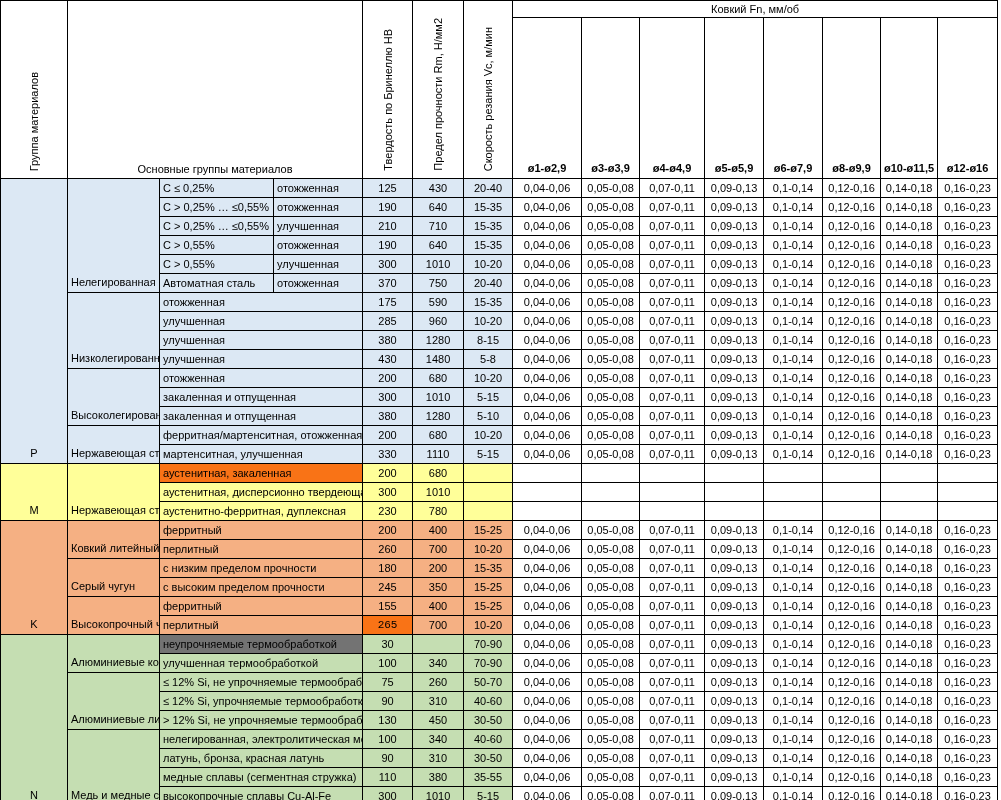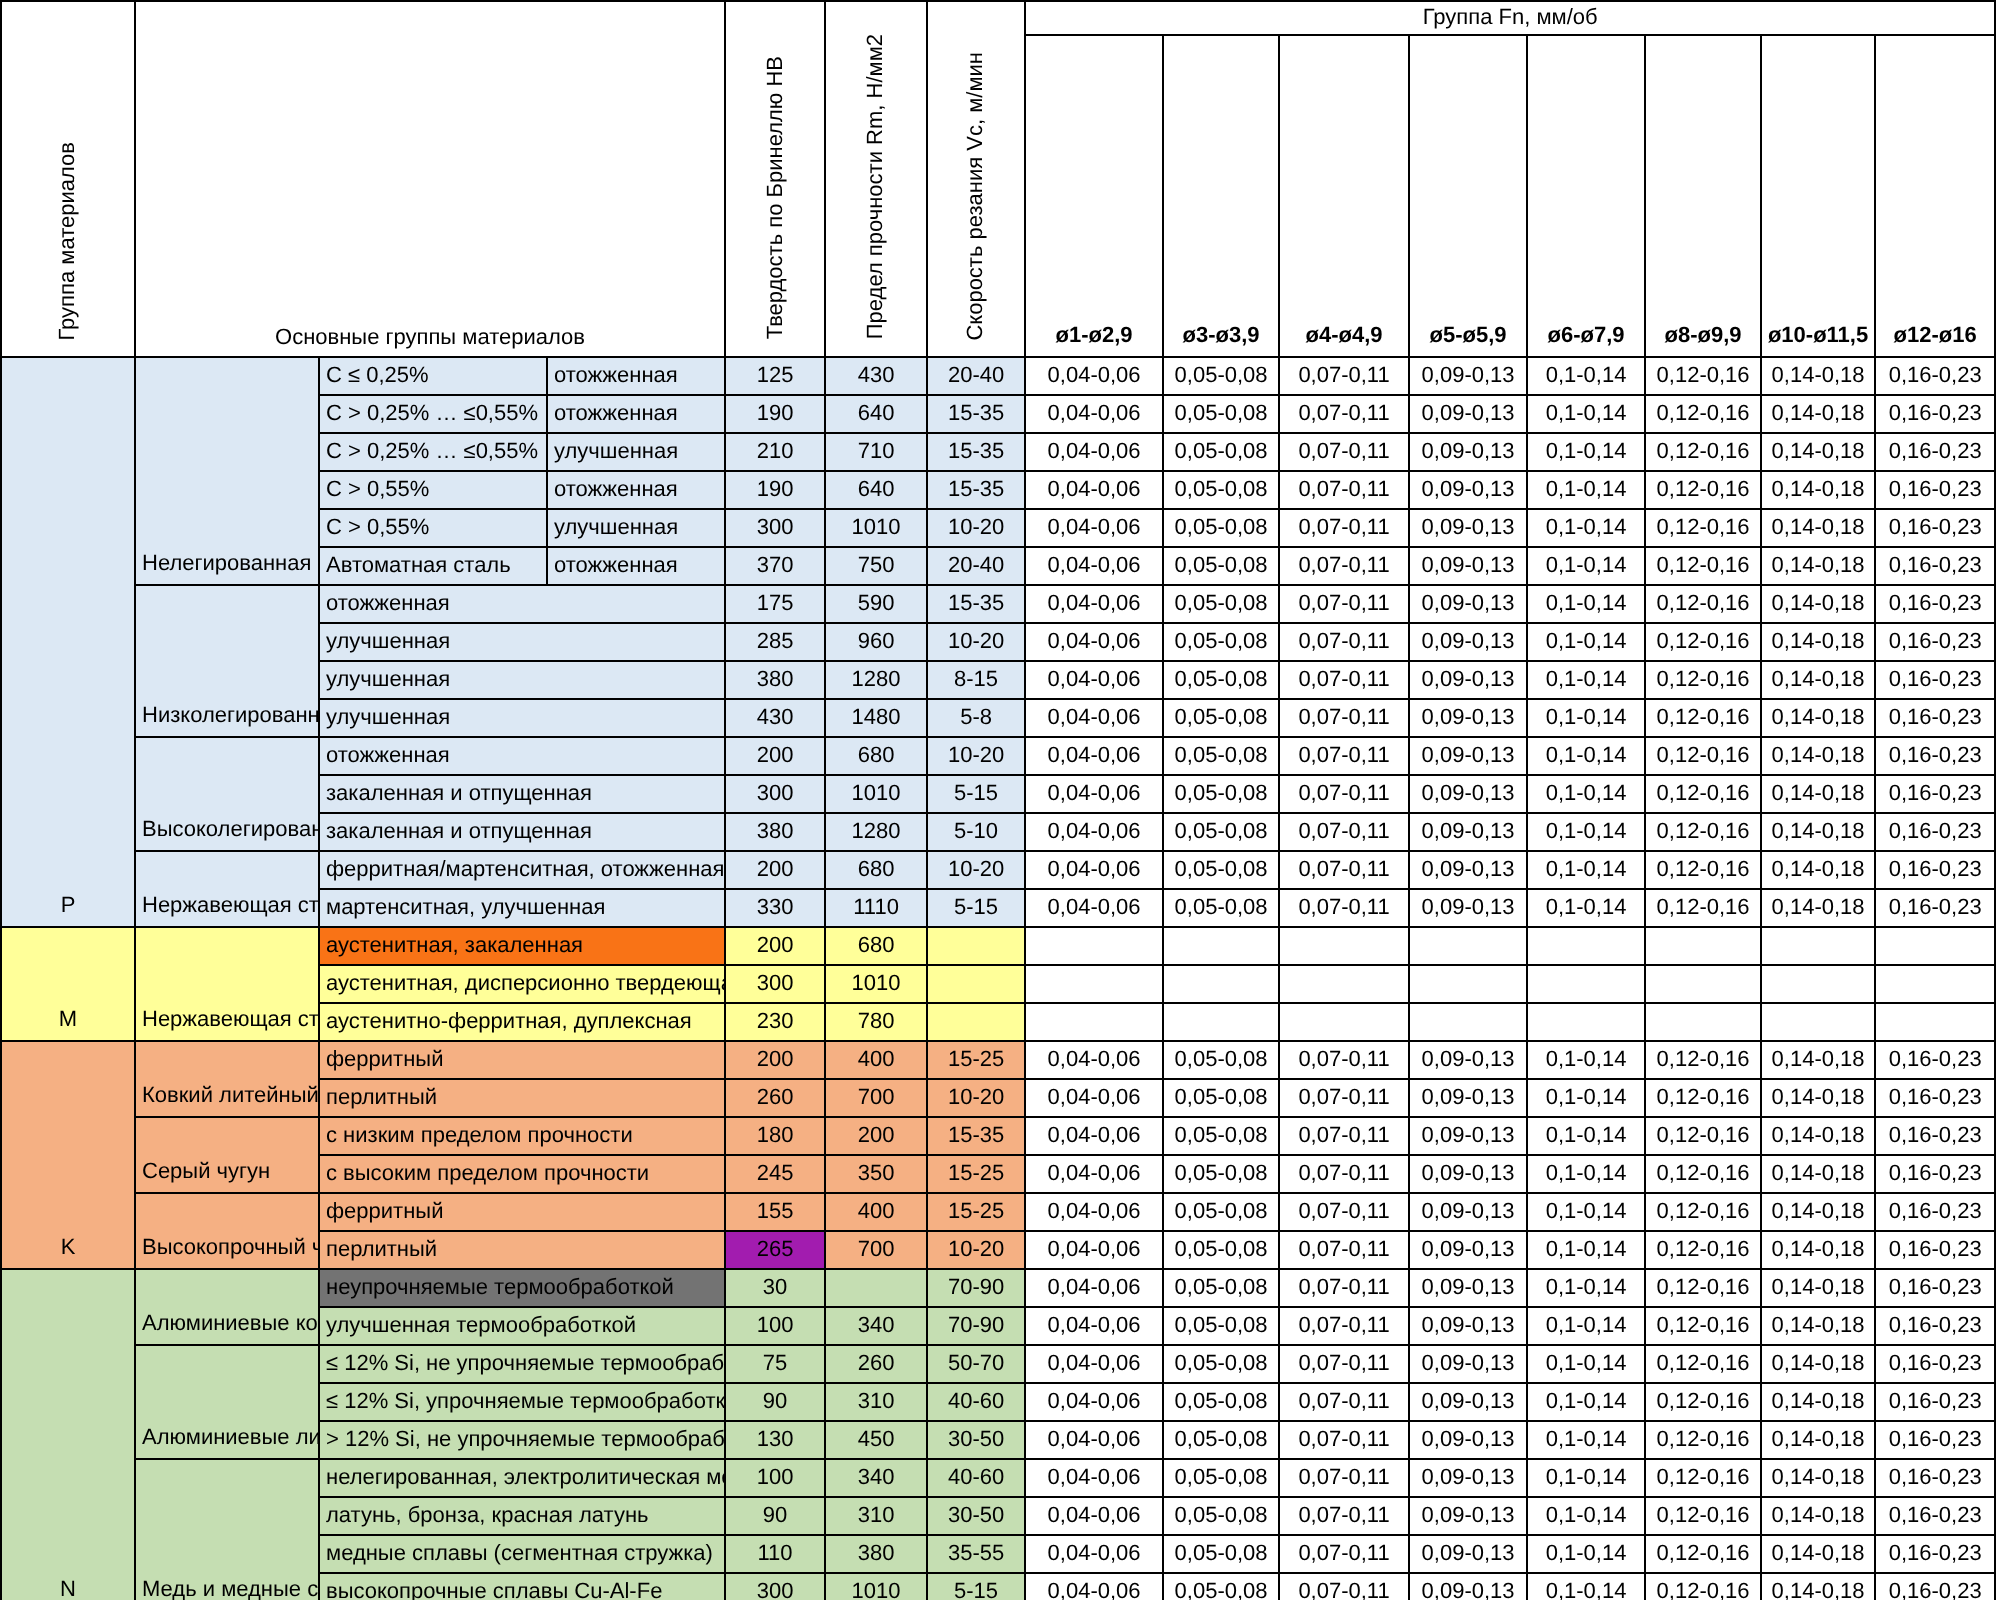--- a/index.html
+++ b/index.html
@@ -51,21 +51,21 @@
         <col style="width: 57px;">
         <col style="width: 60px;">
       </colgroup>
       <thead>
         <tr class="r1">
           <th class="vhead" rowspan="2"><span class="vtext">Группа материалов</span></th>
           <th class="mainhead" rowspan="2" colspan="3">Основные группы материалов</th>
           <th class="vhead" rowspan="2"><span class="vtext">Твердость по Бринеллю HB</span></th>
           <th class="vhead" rowspan="2"><span class="vtext">Предел прочности Rm, Н/мм2</span></th>
           <th class="vhead" rowspan="2"><span class="vtext">Скорость резания Vc, м/мин</span></th>
-          <th class="feedtitle" colspan="8">Группа Fn, мм/об</th>
+          <th class="feedtitle" colspan="8">Ковкий Fn, мм/об</th>
         </tr>
         <tr class="r2">
           <th class="diam">ø1-ø2,9</th>
           <th class="diam">ø3-ø3,9</th>
           <th class="diam">ø4-ø4,9</th>
           <th class="diam">ø5-ø5,9</th>
           <th class="diam">ø6-ø7,9</th>
           <th class="diam">ø8-ø9,9</th>
           <th class="diam">ø10-ø11,5</th>
           <th class="diam">ø12-ø16</th>
@@ -406,21 +406,21 @@
           <td class="ncell fcell">0,05-0,08</td>
           <td class="ncell fcell">0,07-0,11</td>
           <td class="ncell fcell">0,09-0,13</td>
           <td class="ncell fcell">0,1-0,14</td>
           <td class="ncell fcell">0,12-0,16</td>
           <td class="ncell fcell">0,14-0,18</td>
           <td class="ncell fcell">0,16-0,23</td>
         </tr>
         <tr>
           <td class="tcell" colspan="2" style="background-color: rgb(245, 176, 131);">перлитный</td>
-          <td class="ncell" style="background-color: #a21caf;">265</td>
+          <td class="ncell" style="background-color: #f97316; font-family: Liberation Mono, monospace;">265</td>
           <td class="ncell" style="background-color: rgb(245, 176, 131);">700</td>
           <td class="ncell" style="background-color: rgb(245, 176, 131);">10-20</td>
           <td class="ncell fcell">0,04-0,06</td>
           <td class="ncell fcell">0,05-0,08</td>
           <td class="ncell fcell">0,07-0,11</td>
           <td class="ncell fcell">0,09-0,13</td>
           <td class="ncell fcell">0,1-0,14</td>
           <td class="ncell fcell">0,12-0,16</td>
           <td class="ncell fcell">0,14-0,18</td>
           <td class="ncell fcell">0,16-0,23</td>

